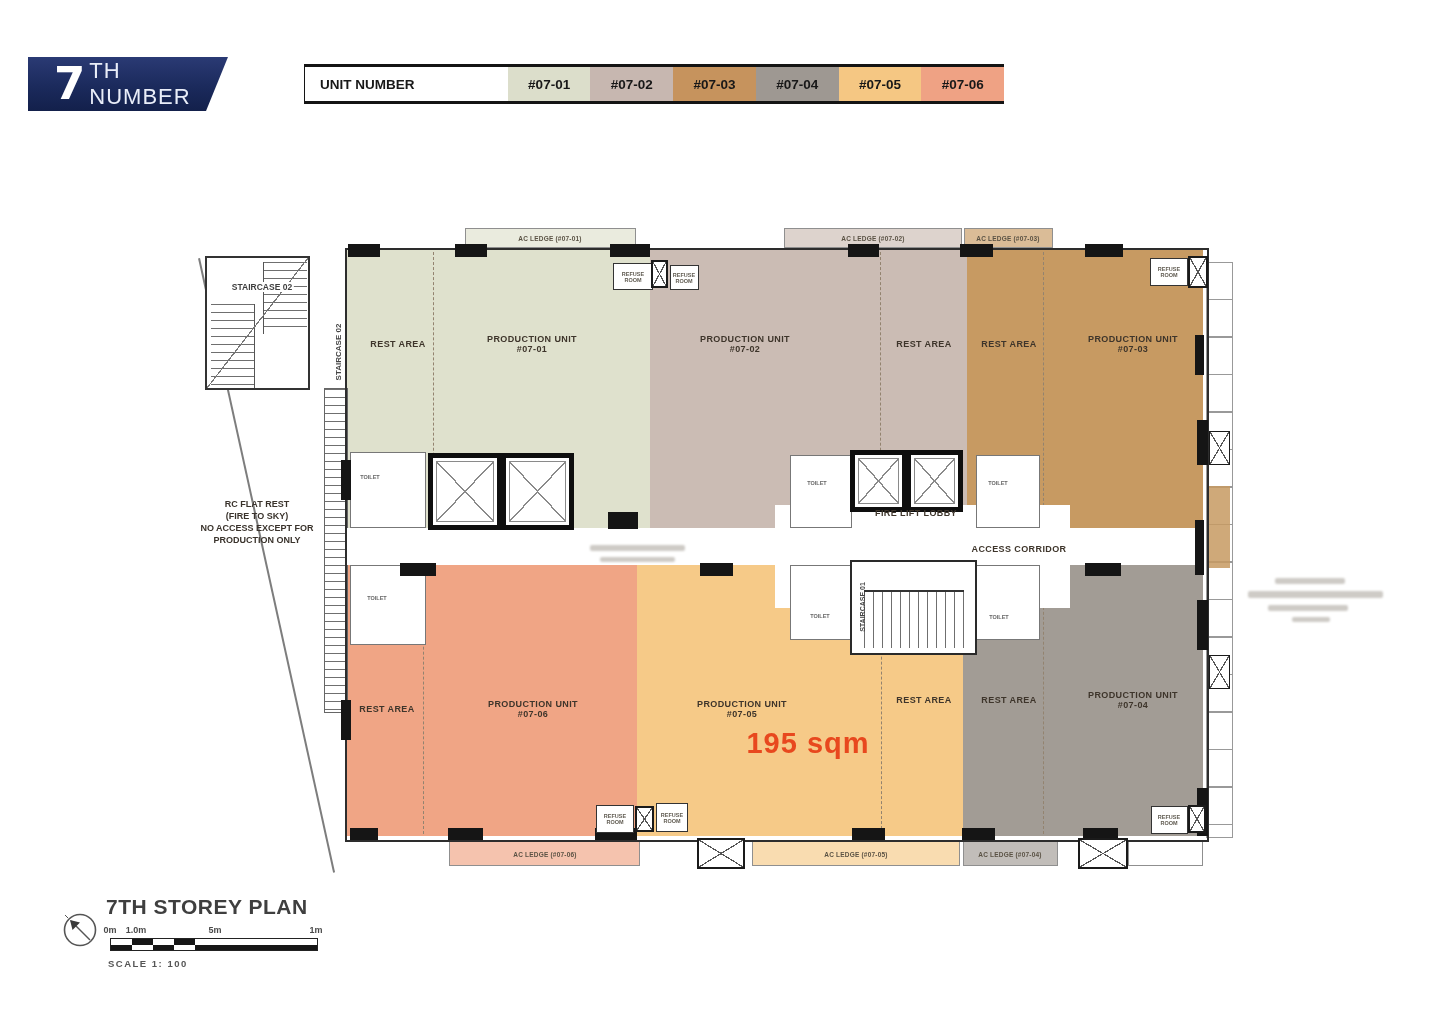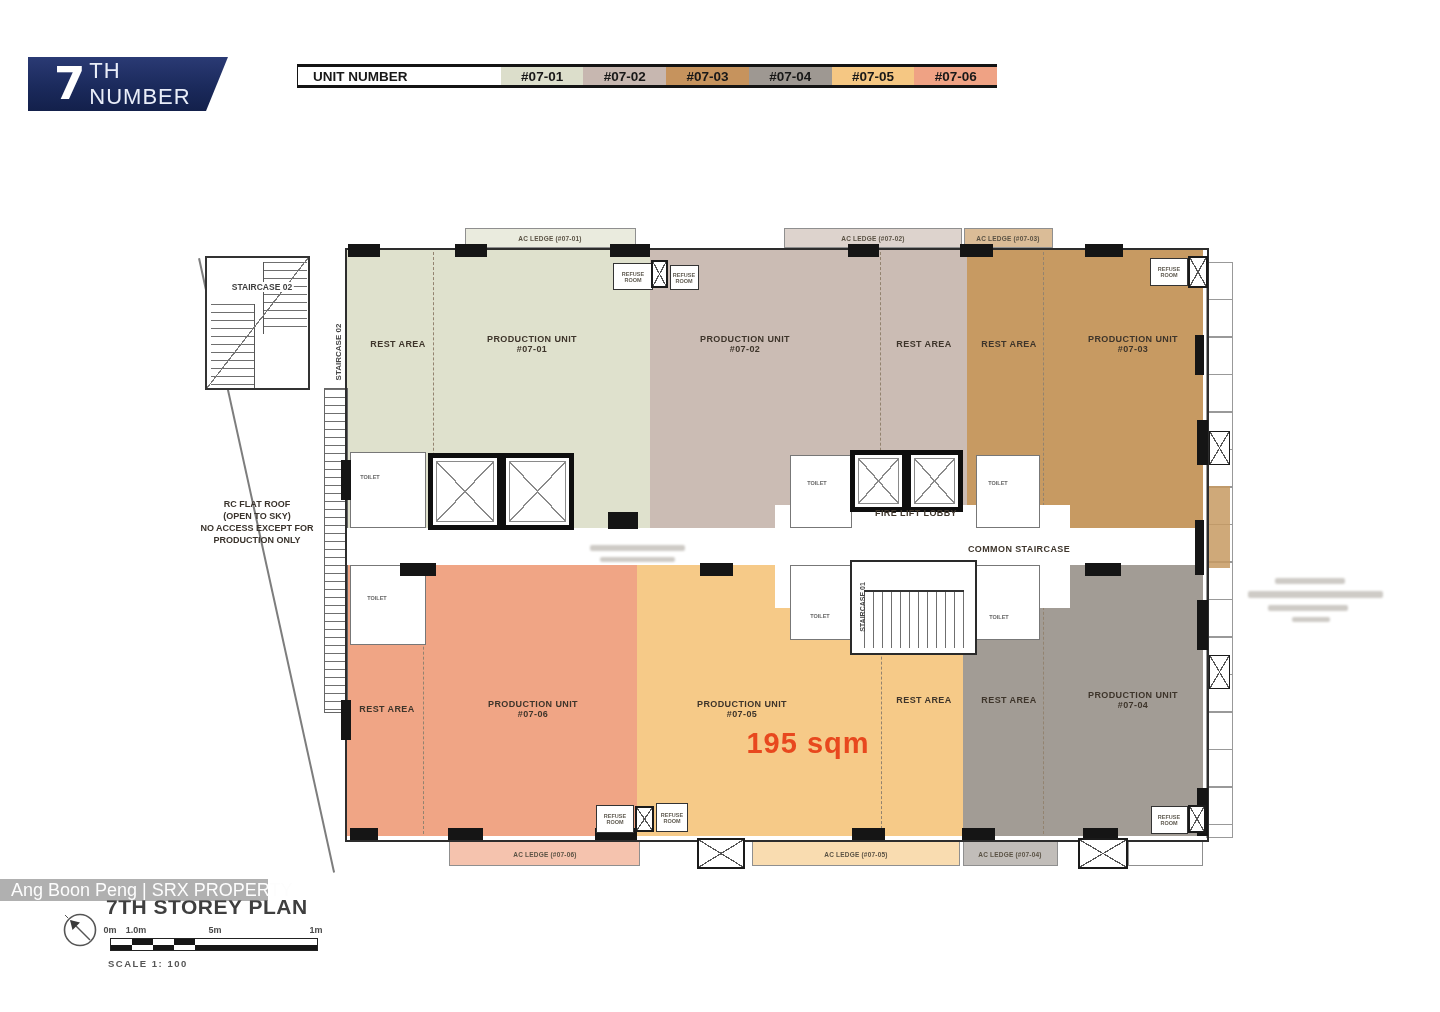--- a/index.html
+++ b/index.html
@@ -7,21 +7,21 @@
          font-family:"Liberation Sans",sans-serif;}
   .abs{position:absolute;box-sizing:border-box;}
   
   .banner{position:absolute;left:28px;top:57px;width:200px;height:54px;
           background:linear-gradient(180deg,#2a3a74 0%,#1b2a5c 55%,#13204b 100%);
           clip-path:polygon(0 0,100% 0,89% 100%,0 100%);
           display:flex;align-items:center;color:#fff;}
   .banner .num{font-size:45px;font-weight:700;margin-left:26px;line-height:48px;font-family:"DejaVu Sans",sans-serif;}
   .banner .suf{font-size:22px;font-weight:400;letter-spacing:1px;margin-left:4px;color:#e9edf8;}
   
-  .legend{position:absolute;left:297px;top:64px;width:700px;height:24px;
+  .legend{position:absolute;left:304px;top:64px;width:700px;height:40px;
           border-top:3px solid #141414;border-bottom:3px solid #141414;border-left:1px solid #141414;
           display:flex;box-sizing:border-box;}
   .legend .cell{height:100%;display:flex;align-items:center;justify-content:center;
                 font-weight:700;font-size:13.5px;color:#181818;box-sizing:border-box;}
   .legend .title{width:203px;justify-content:flex-start;padding-left:15px;background:#fff;}
   .legend .swatch{width:82.8px;}
   
   .lbl{position:absolute;transform:translate(-50%,-50%);font-weight:700;color:#3e352b;
        white-space:nowrap;text-align:center;z-index:30;}
   .lbl.sm{font-size:9px;letter-spacing:.4px;}
@@ -167,21 +167,21 @@
       <div class="liftx"></div>
     </div>
   <div class="lift" style="left:906px;top:450px;width:57px;height:62px;">
       <div class="liftx"></div>
     </div>
   <div class="abs" style="left:850px;top:560px;width:127px;height:95px;border:2.5px solid #2a2a2a;background:#fff;z-index:24;">
     <div class="abs stairs-v" style="left:12px;top:28px;width:100px;height:58px;border-top:2px solid #333;"></div>
   </div>
   <div class="lbl vert" style="left:862px;top:607px;font-size:7px;color:#444;z-index:32;">STAIRCASE 01</div>
   <div class="lbl sm" style="left:916px;top:513px;">FIRE LIFT LOBBY</div>
-  <div class="lbl sm" style="left:1019px;top:549px;">COMMON STAIRCASE</div>
+  <div class="lbl sm" style="left:1019px;top:549px;">ACCESS CORRIDOR</div>
 
   <div class="refroom" style="left:613px;top:263px;width:40px;height:27px;"></div>
   <div class="xbox" style="left:651px;top:260px;width:17px;height:28px;"></div>
   <div class="refroom" style="left:670px;top:265px;width:29px;height:25px;"></div>
   <div class="refroom" style="left:1150px;top:258px;width:38px;height:28px;"></div>
   <div class="xbox" style="left:1188px;top:256px;width:20px;height:32px;"></div>
   <div class="refroom" style="left:596px;top:805px;width:38px;height:28px;"></div>
   <div class="xbox" style="left:635px;top:806px;width:19px;height:26px;"></div>
   <div class="refroom" style="left:656px;top:803px;width:32px;height:29px;"></div>
   <div class="refroom" style="left:1151px;top:806px;width:37px;height:28px;"></div>
@@ -236,34 +236,33 @@
     <div class="abs stairs-h" style="left:4px;top:46px;width:44px;height:84px;border-right:1px solid #555;"></div>
     <div class="abs stairs-h" style="left:56px;top:4px;width:44px;height:72px;border-left:1px solid #555;"></div>
     <div class="abs" style="left:0;top:0;width:100%;height:100%;background:
       linear-gradient(to bottom right,transparent calc(50% - .6px),#777 calc(50% - .6px),#777 calc(50% + .6px),transparent calc(50% + .6px));"></div>
   </div>
   <div class="lbl" style="left:262px;top:287px;font-size:8.5px;color:#3e3e3e;background:#fff;padding:0 2px;z-index:33;">STAIRCASE 02</div>
   <div class="diag" style="left:200px;top:258px;width:629px;transform:rotate(77.6deg);"></div>
   <div class="lbl vert" style="left:338px;top:352px;font-size:8px;color:#444;">STAIRCASE 02</div>
   <div class="abs stairs-h" style="left:324px;top:388px;width:24px;height:325px;border:1px solid #666;background-color:#fff;z-index:7;"></div>
   <div class="abs" style="left:168px;top:498px;width:178px;text-align:center;font-weight:700;font-size:9px;line-height:12px;color:#3a332c;z-index:30;">
-    <div>RC FLAT ROOF</div>
-    <div>(OPEN TO SKY)</div>
+    <div>RC FLAT REST</div>
+    <div>(FIRE TO SKY)</div>
     <div>NO ACCESS EXCEPT FOR</div>
     <div>PRODUCTION ONLY</div>
   </div>
 
   <div class="smudge" style="left:590px;top:545px;width:95px;height:6px;"></div>
   <div class="smudge" style="left:600px;top:557px;width:75px;height:5px;"></div>
   <div class="smudge" style="left:1275px;top:578px;width:70px;height:6px;"></div>
   <div class="smudge" style="left:1248px;top:591px;width:135px;height:7px;"></div>
   <div class="smudge" style="left:1268px;top:605px;width:80px;height:6px;"></div>
   <div class="smudge" style="left:1292px;top:617px;width:38px;height:5px;"></div>
 
-  <div class="wm">Ang Boon Peng | SRX PROPERTY</div>
   <div class="plan-title">7TH STOREY PLAN</div>
 
   <div class="abs" style="left:62px;top:912px;width:36px;height:36px;z-index:40;">
     <svg width="36" height="36" viewBox="0 0 36 36">
       <circle cx="18" cy="18" r="15.5" fill="none" stroke="#555" stroke-width="1.6"></circle>
       <line x1="9" y1="9" x2="28" y2="28" stroke="#555" stroke-width="1.4"></line>
       <path d="M8 8 L18 10.5 L10.5 18 Z" fill="#3a3a3a"></path>
       <line x1="6" y1="6" x2="3" y2="3" stroke="#555" stroke-width="1"></line>
     </svg>
   </div>

